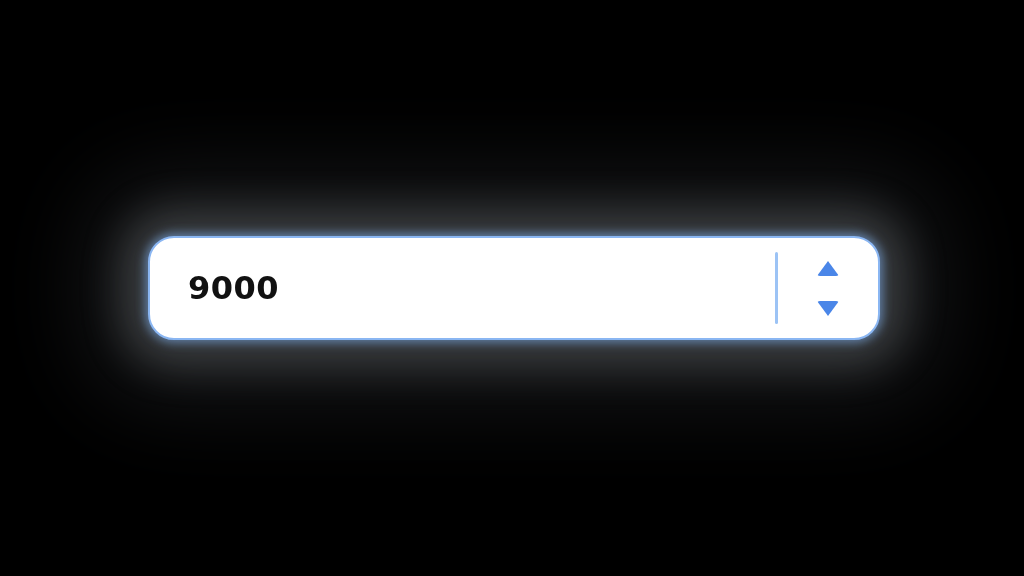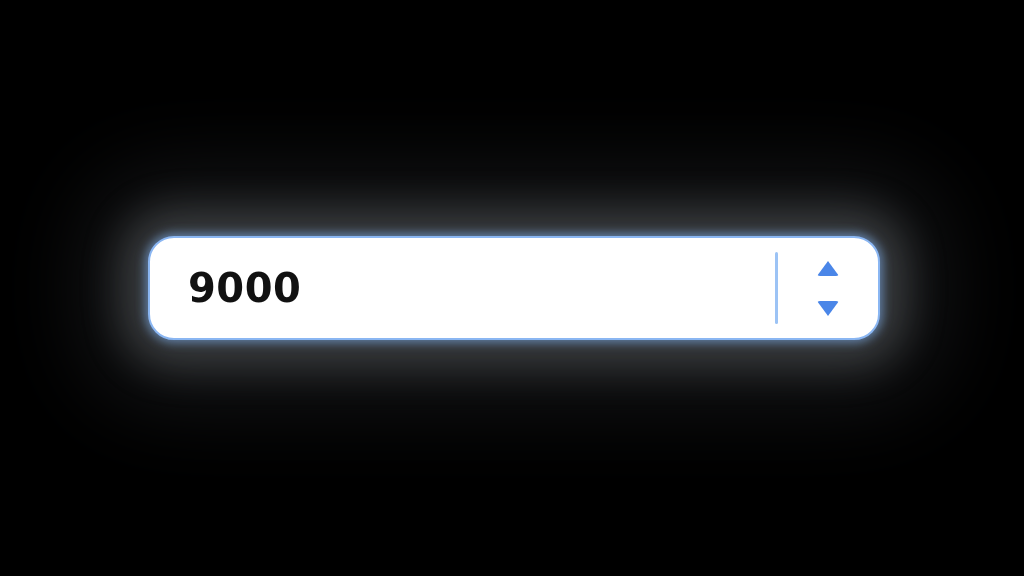--- a/index.html
+++ b/index.html
@@ -37,21 +37,21 @@
     align-items: center;
     
     box-shadow:
       0 0 10px 3px rgba(130, 180, 245, 0.55),
       0 0 40px 26px rgba(150, 155, 160, 0.30),
       0 0 90px 60px rgba(145, 152, 160, 0.16);
   }
   .value {
     flex: 1;
     padding-left: 38px;
-    font-size: 40px;
+    font-size: 32px;
     font-weight: bold;
     letter-spacing: 0.5px;
     color: var(--value_text);
     line-height: 1;
     user-select: none;
   }
   .divider {
     width: 3px;
     height: 72px;
     border-radius: 2px;

